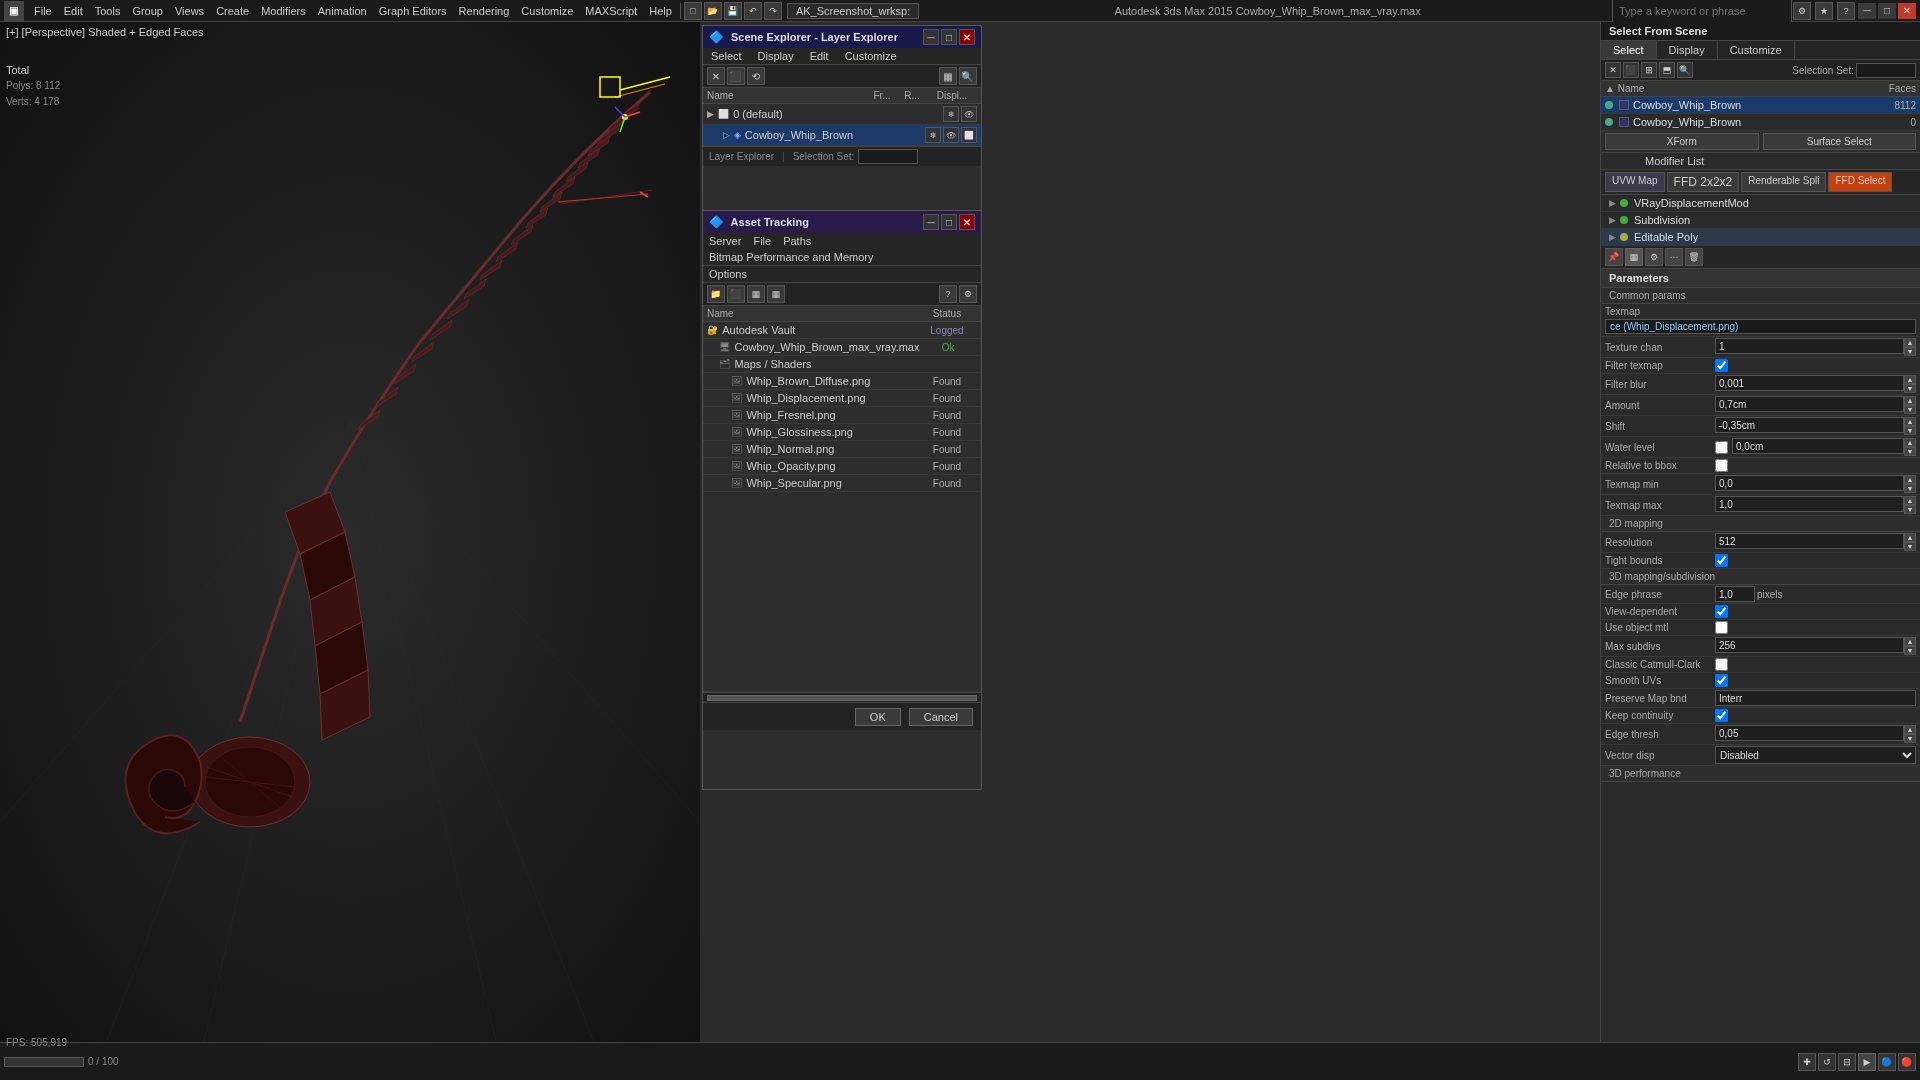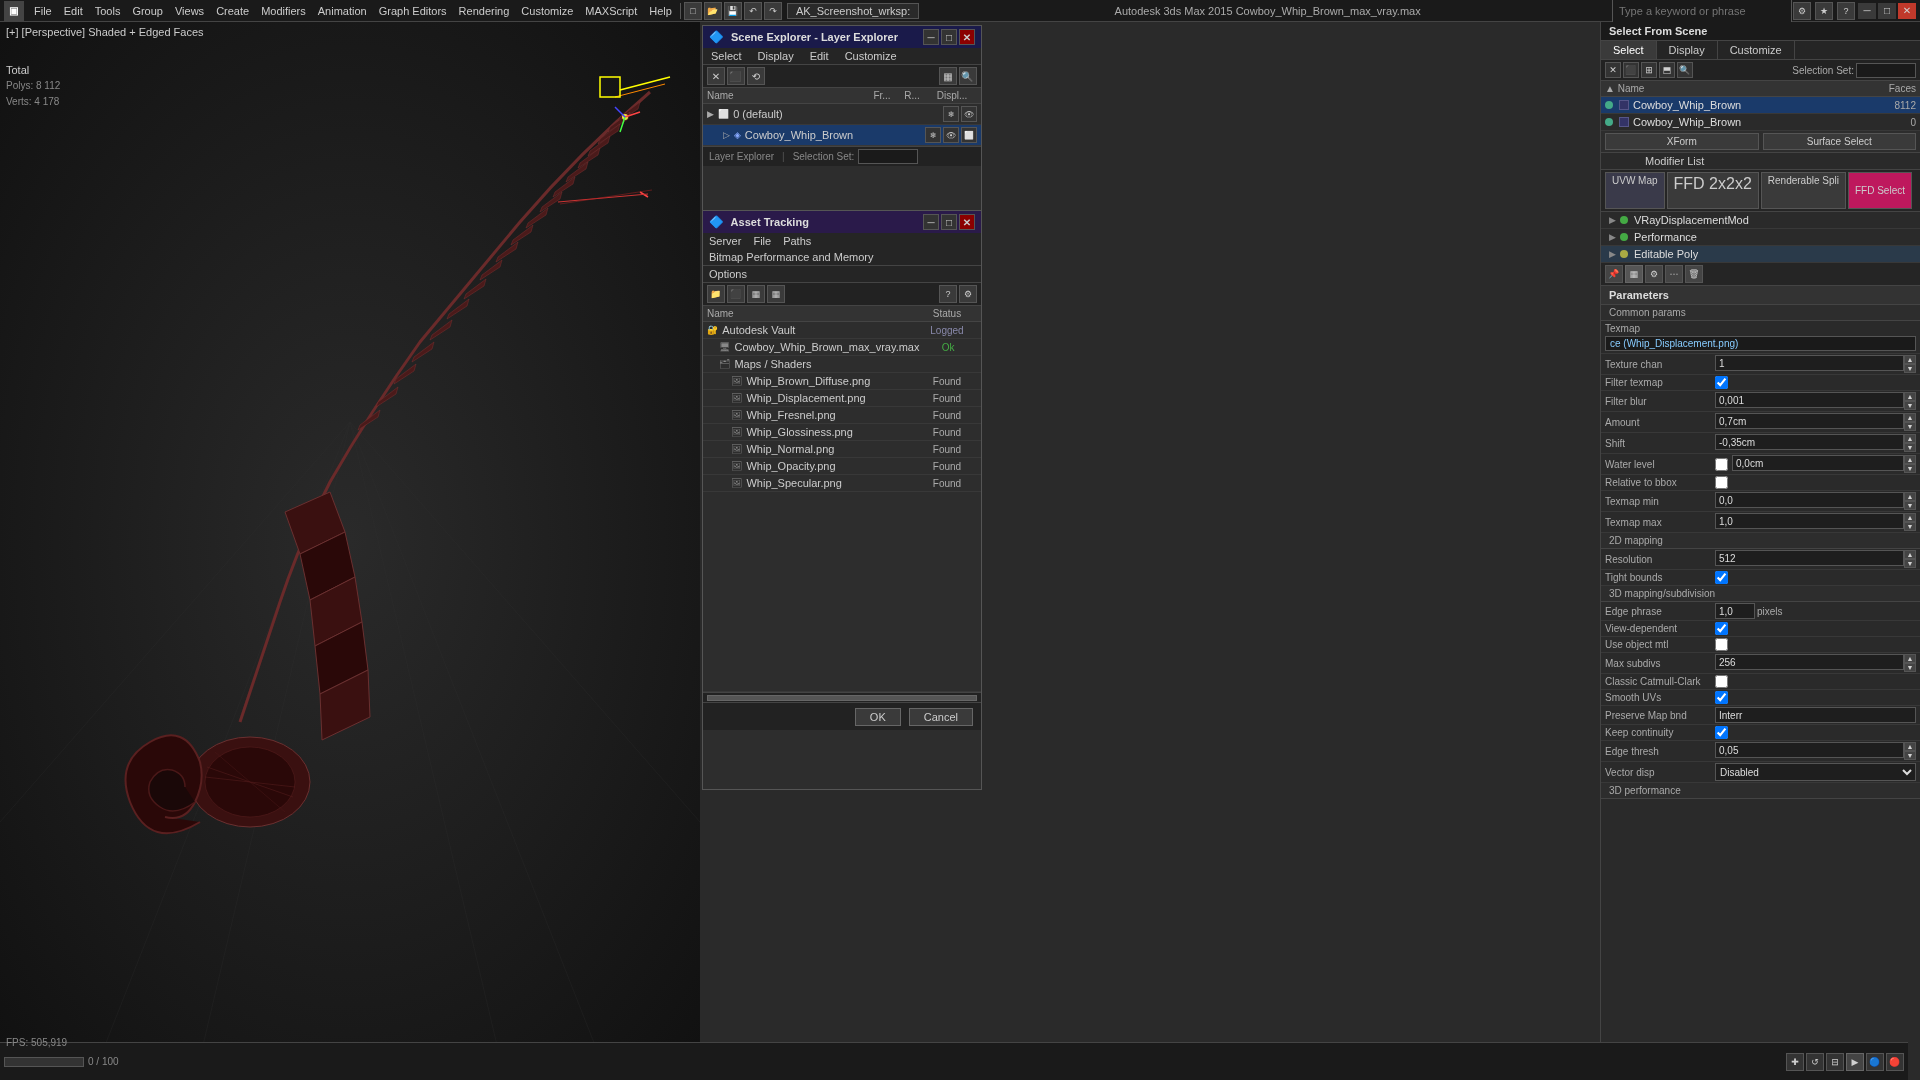--- a/index.html
+++ b/index.html
@@ -35,21 +35,21 @@
     }
     #viewport-fps {
       position: absolute; bottom: 10px; left: 6px; color: #888; font-size: 10px; z-index: 2;
     }
     #viewport-canvas {
       position: absolute; top: 0; left: 0; right: 0; bottom: 0;
     }
 
     
     #bottom-bar {
-      position: absolute; bottom: 0; left: 0; right: 12px; height: 38px;
+      position: absolute; bottom: 0; left: 0; right: 0; height: 38px;
       background: #1a1a1a; border-top: 1px solid #444; display: flex; align-items: center; padding: 8px 4px;
     }
     .bottom-progress { display: flex; align-items: center; gap: 4px; }
     .progress-bar { width: 80px; height: 10px; background: #333; border: 1px solid #555; }
     .progress-fill { height: 100%; background: #555; }
 
     
     #layer-explorer {
       position: absolute; top: 25px; left: 702px; width: 280px; height: 190px;
       background: #2d2d2d; border: 1px solid #555; z-index: 10;
@@ -460,35 +460,35 @@
     <button style="flex:1;background:#3a3a3a;border:1px solid #555;color:#ccc;font-size:10px;padding:2px;cursor:pointer;">XForm</button>
     <button style="flex:1;background:#3a3a3a;border:1px solid #555;color:#ccc;font-size:10px;padding:2px;cursor:pointer;">Surface Select</button>
   </div>
 
   <div style="padding:2px 6px; background:#2a2a2a; border-bottom:1px solid #444; display:flex; align-items:center; justify-content:space-between;">
     <span style="color:#ccc; font-size:11px;margin-left:38px;">Modifier List</span>
   </div>
 
   <div style="display:flex; flex-wrap:wrap; gap:2px; padding:2px 4px; background:#252525; border-bottom:1px solid #444;">
     <div style="padding:2px 6px;background:#3a3a4a;border:1px solid #555;color:#ccc;font-size:10px;cursor:pointer;">UVW Map</div>
-    <div style="padding:2px 6px;background:#3a3a3a;border:1px solid #555;color:#ccc;font-size:16px;cursor:pointer;">FFD 2x2x2</div>
+    <div style="padding:2px 6px;background:#3a3a3a;border:1px solid #555;color:#ccc;font-size:12px;cursor:pointer;">FFD 2x2x2</div>
     <div style="padding:2px 6px;background:#3a3a3a;border:1px solid #555;color:#ccc;font-size:10px;cursor:pointer;">Renderable Spli</div>
-    <div style="padding:12px 6px;background:#be185d;border:1px solid #555;color:#ccc;font-size:10px;cursor:pointer;">FFD Select</div>
+    <div style="padding:2px 6px;background:#c2410c;border:1px solid #555;color:#ccc;font-size:10px;cursor:pointer;">FFD Select</div>
   </div>
 
   <div>
     <div style="display:flex;align-items:center;padding:2px 8px;border-bottom:1px solid #383838;cursor:pointer;">
       <span style="color:#888;font-size:9px;margin-right:4px;">▶</span>
       <div style="width:8px;height:8px;border-radius:50%;background:#4a4;margin-right:6px;"></div>
       <span style="flex:1;font-size:11px;color:#ddd;">VRayDisplacementMod</span>
     </div>
     <div style="display:flex;align-items:center;padding:2px 8px;border-bottom:1px solid #383838;cursor:pointer;">
       <span style="color:#888;font-size:9px;margin-right:4px;">▶</span>
       <div style="width:8px;height:8px;border-radius:50%;background:#4a4;margin-right:6px;"></div>
-      <span style="flex:1;font-size:11px;color:#ddd;">Performance</span>
+      <span style="flex:1;font-size:11px;color:#ddd;">Subdivision</span>
     </div>
     <div style="display:flex;align-items:center;padding:2px 8px;border-bottom:1px solid #383838;cursor:pointer;background:#2a3a4a;">
       <span style="color:#888;font-size:9px;margin-right:4px;">▶</span>
       <div style="width:8px;height:8px;border-radius:50%;background:#aa4;margin-right:6px;"></div>
       <span style="flex:1;font-size:11px;color:#ddd;">Editable Poly</span>
     </div>
   </div>
 
   <div style="display:flex; padding:2px 4px; background:#252525; border-bottom:1px solid #444; gap:2px;">
     <div style="width:18px;height:18px;background:#444;border:1px solid #555;display:flex;align-items:center;justify-content:center;font-size:9px;cursor:pointer;">📌</div>

